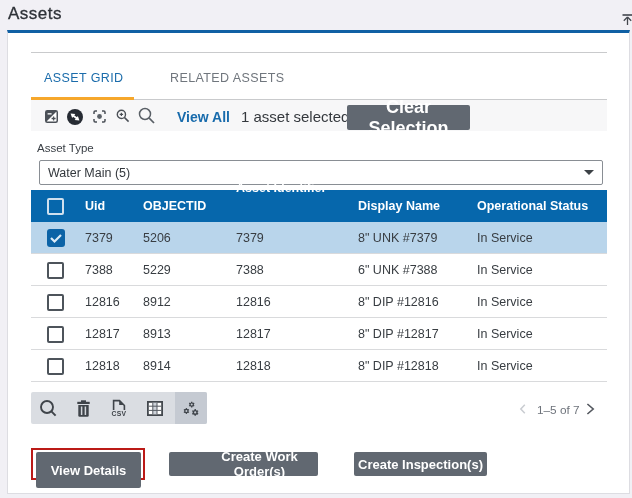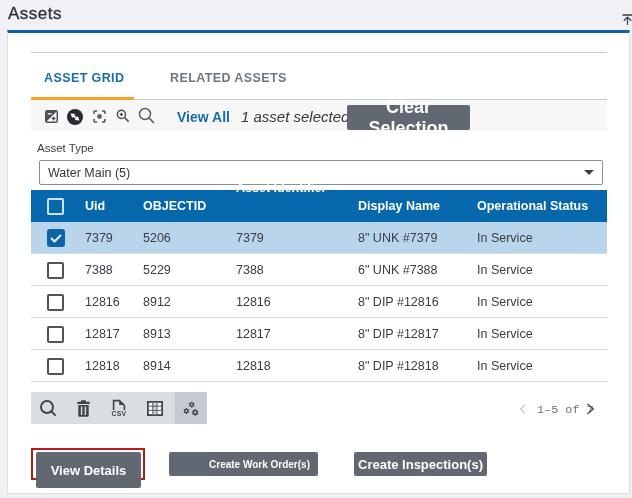--- a/index.html
+++ b/index.html
@@ -2,21 +2,21 @@
 <html><head>
 <meta charset="utf-8">
 <style>
 * { margin:0; padding:0; box-sizing:border-box; }
 html,body { width:632px; height:498px; }
 body { background:#f1f0f5; font-family:"Liberation Sans", sans-serif; position:relative; overflow:hidden; }
 .abs { position:absolute; }
 .title { left:8px; top:4px; font-size:17px; font-weight:400; color:#2e3238; letter-spacing:0.5px; -webkit-text-stroke:0.3px #2e3238; }
 .panel { left:7px; top:30px; width:623px; height:464px; background:#ffffff; border:1px solid #dddde2; border-top:3px solid #1060a4; }
 .hline { height:1px; background:#c9cacc; }
-.tabtxt { font-size:12.5px; font-weight:700; letter-spacing:0.4px; }
+.tabtxt { font-size:12.5px; font-weight:400; letter-spacing:0.4px; }
 .btn { background:#616871; color:#ffffff; font-weight:700; font-size:12.5px; text-align:center; border-radius:2px; display:flex; align-items:center; justify-content:center; }
 .cell { font-size:12.5px; color:#383d42; }
 .hcell { font-size:12.5px; color:#ffffff; font-weight:700; }
 .ckbx { width:17px; height:17px; border:2px solid #4d545b; border-radius:2px; background:#fff; }
 </style>
 </head>
 <body>
 <div class="abs title">Assets</div>
 <svg class="abs" style="left:621.5px; top:12.5px;" width="12" height="13" viewBox="0 0 12 13">
   <line x1="0.5" y1="2" x2="11" y2="2" stroke="#43474e" stroke-width="1.6"></line>
@@ -58,21 +58,21 @@
   <circle cx="5.4" cy="5.4" r="4.1" fill="none" stroke="#4b5057" stroke-width="1.4"></circle>
   <path d="M5.4 3.7 v3.4 M3.7 5.4 h3.4" stroke="#4b5057" stroke-width="1.2"></path>
   <line x1="8.6" y1="8.6" x2="12.6" y2="12.6" stroke="#4b5057" stroke-width="1.5"></line>
 </svg>
 
 <svg class="abs" style="left:138px; top:107px;" width="18" height="18" viewBox="0 0 18 18">
   <circle cx="7" cy="7" r="5.5" fill="none" stroke="#595f66" stroke-width="1.5"></circle>
   <line x1="11.2" y1="11.2" x2="16" y2="16" stroke="#595f66" stroke-width="1.7"></line>
 </svg>
 <div class="abs" style="left:177px; top:109px; font-size:14px; font-weight:700; color:#186bac;">View All</div>
-<div class="abs" style="left:241px; top:108px; font-size:15px; color:#34383d;font-style:italic;">1 asset selected</div>
+<div class="abs" style="left:241px; top:108px; font-size:15px; color:#34383d;">1 asset selected</div>
 <div class="abs btn" style="left:347px; top:105px; width:123px; height:25px; font-size:18px;">Clear Selection</div>
 
 <div class="abs" style="left:37px; top:142px; font-size:11.5px; color:#3b4046;">Asset Type</div>
 <div class="abs" style="left:39px; top:160px; width:564px; height:25px; border:1px solid #898e94; border-radius:2px; background:#fff;"></div>
 <div class="abs" style="left:48px; top:166px; font-size:12.5px; color:#33383d;">Water Main (5)</div>
 <div class="abs" style="left:584px; top:170px; width:0; height:0; border-left:5px solid transparent; border-right:5px solid transparent; border-top:5px solid #3c4146;"></div>
 
 <div class="abs" style="left:31px; top:190px; width:576px; height:32px; background:#0667ac;"></div>
 <div class="abs" style="left:47px; top:198px; width:17px; height:17px; border:2px solid #cfe0ee; border-radius:2px;"></div>
 <div class="abs hcell" style="left:85px; top:199px;">Uid</div>
@@ -181,21 +181,21 @@
         </g>
       <circle r="2.5"></circle>
         <circle r="1.1" fill="#c5cad2"></circle>
     </g>
   </g>
 </svg>
 
 <svg class="abs" style="left:519px; top:403.5px;" width="7" height="10" viewBox="0 0 7 10">
     <path d="M5.8 0.8 L1.8 5 L5.8 9.2" stroke="#c9ccd1" stroke-width="1.5" fill="none"></path>
   </svg>
-<div class="abs" style="left:537px; top:402.5px; font-size:11.8px; color:#6e737b;font-family:Liberation Mono, monospace;">1–5 of 7</div>
+<div class="abs" style="left:537px; top:402.5px; font-size:11.8px; color:#6e737b;">1–5 of 7</div>
 <svg class="abs" style="left:586px; top:403px;" width="9" height="12" viewBox="0 0 9 12">
     <path d="M1.4 1 L7.2 6 L1.4 11" stroke="#53575e" stroke-width="1.6" fill="none"></path>
   </svg>
 
 <div class="abs" style="left:31px; top:448px; width:114px; height:32px; border:2px solid #bb1a17;"></div>
 <div class="abs btn" style="left:36px; top:452px; width:105px; height:36px; font-size:13px;">View Details</div>
-<div class="abs btn" style="left:169px; top:452px; width:149px; height:24px; font-size:10px;padding-left:32px;">Create Work Order(s)</div>
+<div class="abs btn" style="left:169px; top:452px; width:149px; height:24px; font-size:13px;padding-left:32px;">Create Work Order(s)</div>
 <div class="abs btn" style="left:354px; top:452px; width:133px; height:24px; font-size:13px;">Create Inspection(s)</div>
 
 </body></html>

